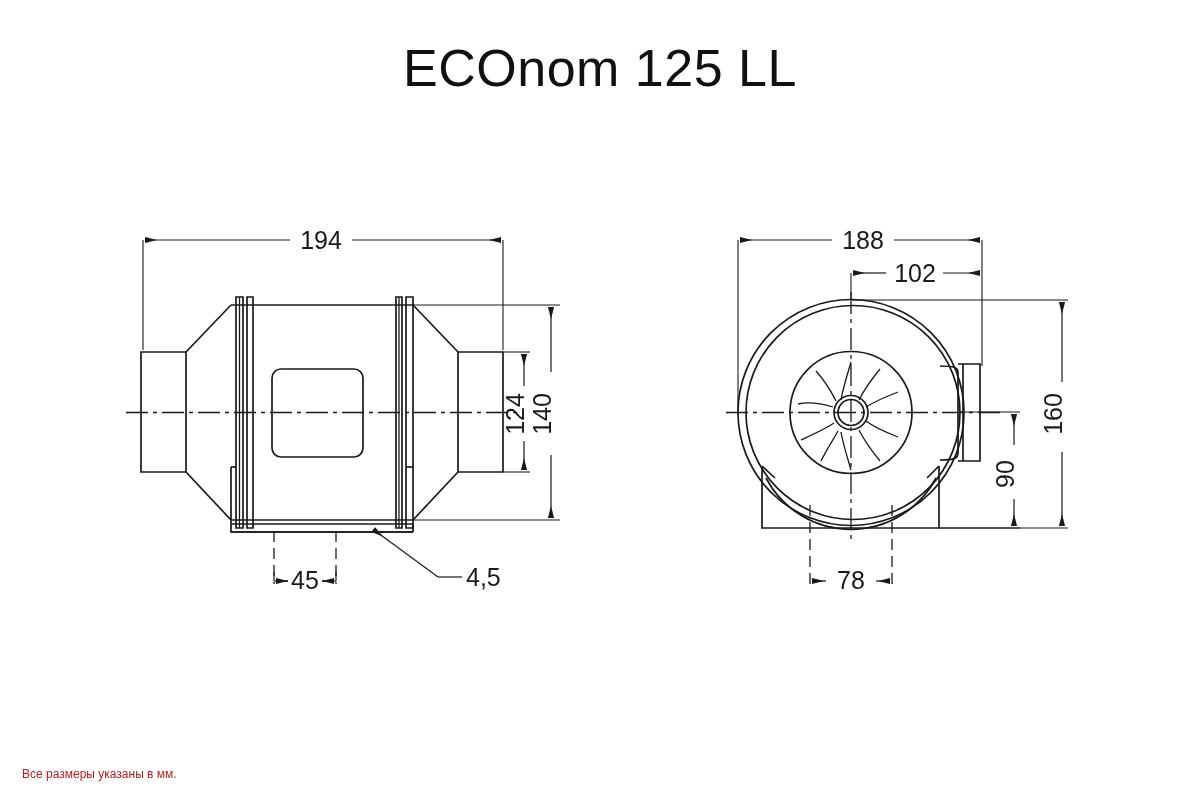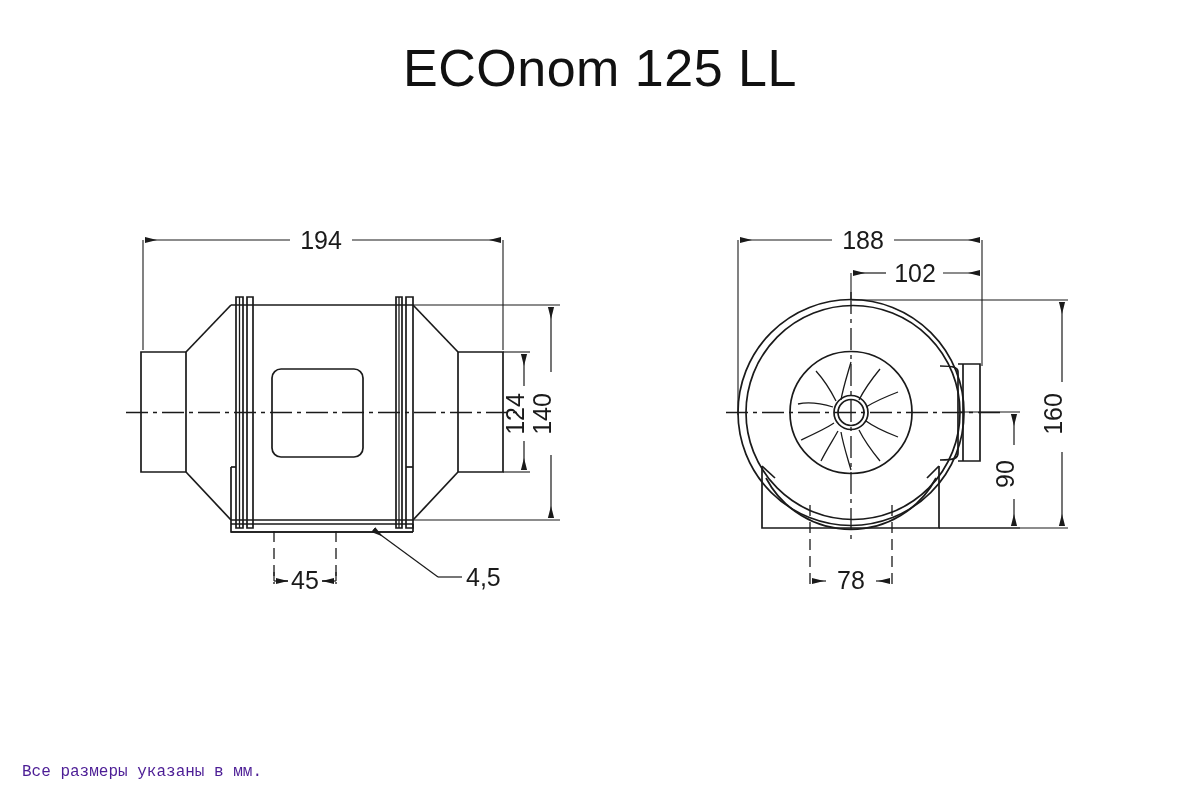--- a/index.html
+++ b/index.html
@@ -31,24 +31,24 @@
     font-weight: 400;
     letter-spacing: 0.5px;
     color: #111111;
     font-family: "Liberation Sans", sans-serif;
     white-space: nowrap;
   }
   .footnote {
     position: absolute;
     left: 22px;
     bottom: 18px;
-    font-size: 16px;
+    font-size: 12px;
     font-weight: 400;
-    color: #4c1d95;
-    font-family: Liberation Mono, monospace;
+    color: #b91c1c;
+    font-family: Liberation Sans, sans-serif;
     white-space: nowrap;
   }
   .drawing-svg {
     position: absolute;
     top: 0;
     left: 0;
     width: 1200px;
     height: 799px;
   }
   .dimtext {

